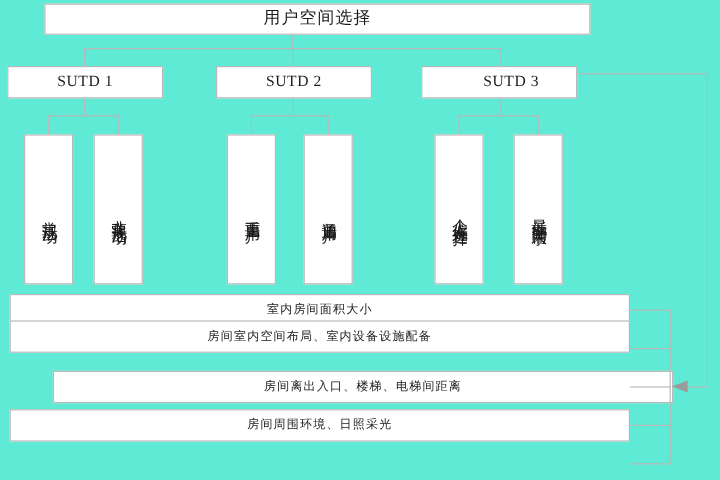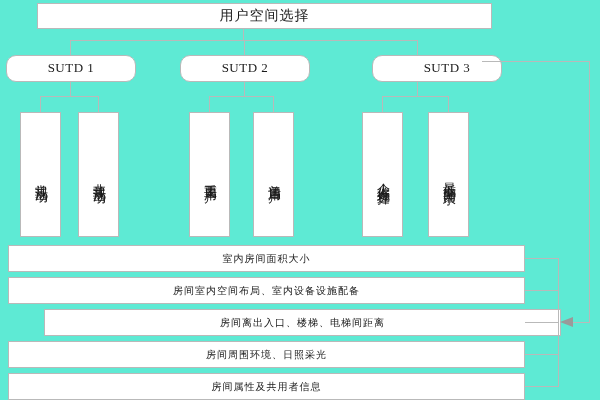--- a/index.html
+++ b/index.html
@@ -42,25 +42,24 @@
     letter-spacing: 1px;
   }
 
   
   .l2-box {
     top: 55px;
     width: 130px;
     height: 27px;
     font-size: 13px;
     letter-spacing: 0.5px;
-    border-radius: 10px;
   }
   .l2-1 { left: 6px; }
   .l2-2 { left: 180px; }
-  .l2-3 { left: 372px; padding-left: 20px; }
+  .l2-3 { left: 351px; padding-left: 20px; }
 
   
   .leaf-box {
     top: 112px;
     width: 41px;
     height: 125px;
     font-size: 13px;
     writing-mode: vertical-rl;
     text-orientation: upright;
     letter-spacing: 2px;
@@ -75,21 +74,21 @@
 
   
   .attr-box {
     left: 8px;
     width: 517px;
     height: 27px;
     font-size: 10px;
     letter-spacing: 1px;
   }
   .attr-0 { top: 245px; }
-  .attr-1 { top: 277px; text-align: center; }
+  .attr-1 { top: 267px; text-align: center; }
   .attr-2 { top: 309px; margin-left: 36px; }
   .attr-3 { top: 341px; }
   .attr-4 { top: 373px; }
 
   
   .ln {
     position: absolute;
     background: #b9b9b9;
   }
   .ln-v { width: 1px; }
@@ -140,21 +139,20 @@
   <div class="box leaf-box leaf-2">非常规活动</div>
   <div class="box leaf-box leaf-3">重要用户</div>
   <div class="box leaf-box leaf-4">普通用户</div>
   <div class="box leaf-box leaf-5">个人偏好选择</div>
   <div class="box leaf-box leaf-6">最低空间需求</div>
 
   <div class="box attr-box attr-0">室内房间面积大小</div>
   <div class="box attr-box attr-1">房间室内空间布局、室内设备设施配备</div>
   <div class="box attr-box attr-2">房间离出入口、楼梯、电梯间距离</div>
   <div class="box attr-box attr-3">房间周围环境、日照采光</div>
-  <div class="box attr-box attr-4">房间属性及共用者信息</div>
 
   <div class="ln ln-h" style="left:525px; top:258px; width:34px;"></div>
   <div class="ln ln-h" style="left:525px; top:290px; width:34px;"></div>
   <div class="ln ln-h" style="left:525px; top:322px; width:34px;"></div>
   <div class="ln ln-h" style="left:525px; top:354px; width:34px;"></div>
   <div class="ln ln-h" style="left:525px; top:386px; width:34px;"></div>
   <div class="ln ln-v" style="left:558px; top:258px; height:129px;"></div>
 
   <div class="ln ln-h" style="left:482px; top:61px; width:108px;"></div>
   <div class="ln ln-v" style="left:589px; top:61px; height:261px;"></div>

